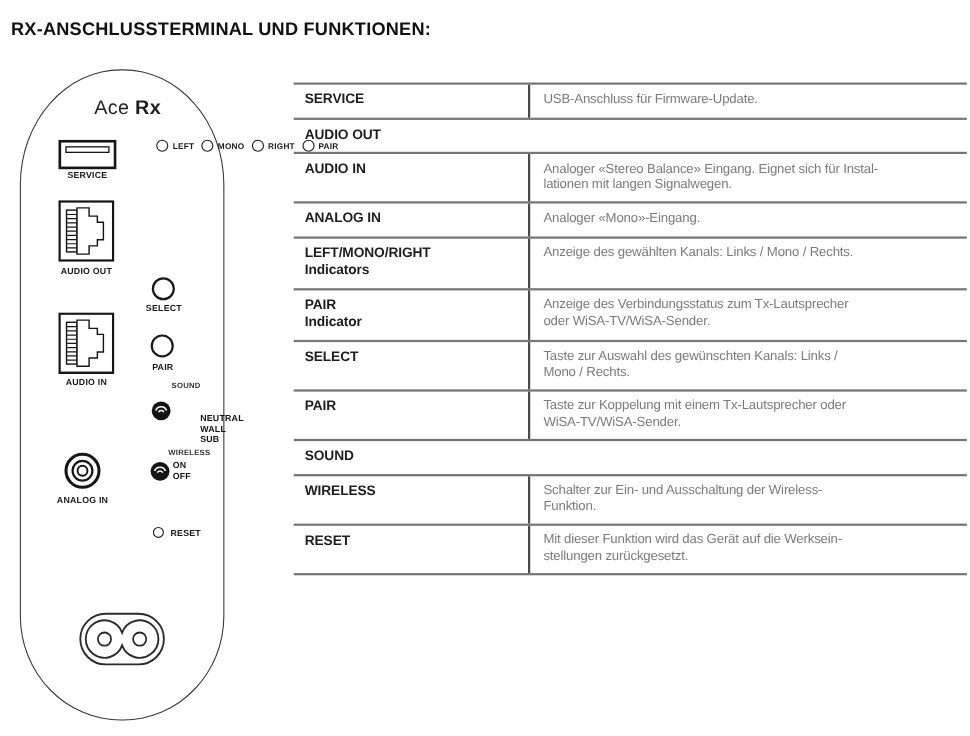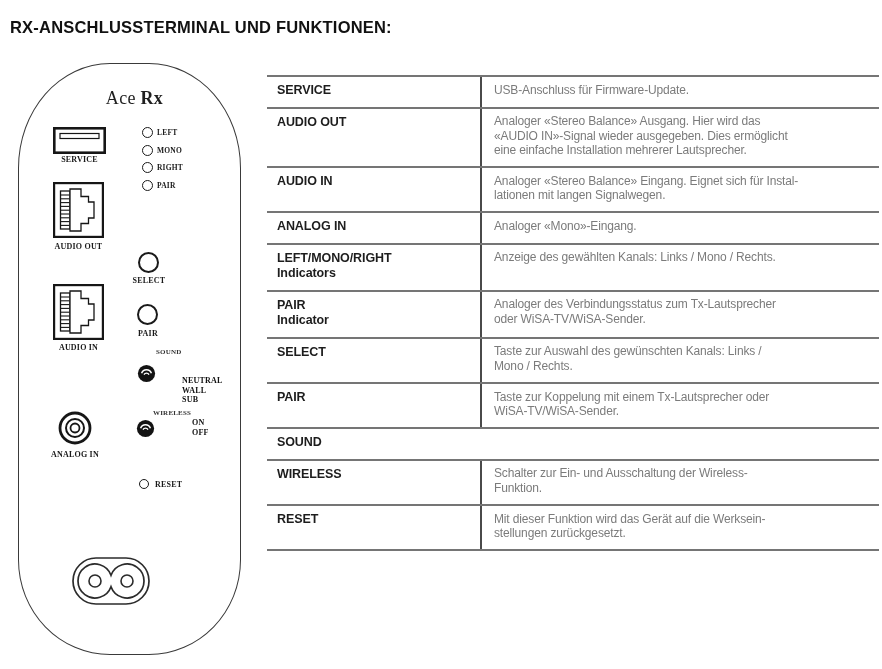--- a/index.html
+++ b/index.html
@@ -14,36 +14,35 @@
     width:882px;height:669px;position:relative;overflow:hidden;
     background:#ffffff;font-family:"Liberation Sans",sans-serif;
   }
   .page-title{
     position:absolute;left:10px;top:18px;
     font-size:16.5px;font-weight:700;color:#111;letter-spacing:.2px;
   }
 
   
   .capsule{
-    position:absolute;left:18px;top:63px;width:223px;height:592px;
+    position:absolute;left:18px;top:63px;width:186px;height:592px;
     box-sizing:border-box;border:1.6px solid var(--diagram-line);
     border-radius:92px 92px 92px 92px / 105px 105px 95px 95px;
     background:#fff;
-    font-family:Liberation Serif, serif;
   }
   .abs{position:absolute;}
   .model{
     position:absolute;top:24px;left:0;right:0;text-align:center;
     font-size:18px;color:#1f1f1f;letter-spacing:.3px;padding-left:10px;
   }
   .model .bold{font-weight:700;}
   .portlabel{
     font-size:8px;font-weight:700;color:#1a1a1a;text-align:center;letter-spacing:.2px;
   }
-  .ledcol{position:absolute;left:123px;top:63px;display:flex;flex-direction:column;gap:6.5px;}
+  .ledcol{position:absolute;left:123px;top:63px;display:flex;flex-direction:row;gap:6.5px;}
   .ledrow{display:flex;align-items:center;gap:4px;}
   .led{width:11px;height:11px;box-sizing:border-box;border:1.8px solid #1a1a1a;border-radius:50%;background:#fff;flex:0 0 auto;}
   .ledlabel{font-size:7.5px;font-weight:700;color:#1a1a1a;letter-spacing:.2px;}
   .cbtn{width:21px;height:21px;box-sizing:border-box;border:2.6px solid #1a1a1a;border-radius:50%;background:#fff;}
   .rstc{width:10px;height:10px;box-sizing:border-box;border:1.6px solid #1a1a1a;border-radius:50%;background:#fff;}
   .swlabel{font-size:7px;font-weight:700;color:#333;letter-spacing:.2px;}
   .swopts{font-size:8px;font-weight:700;line-height:9.5px;color:#111;letter-spacing:.2px;}
 
   
   .func-table{
@@ -171,21 +170,21 @@
   <div class="abs portlabel" style="left:16px;top:386px;width:80px;">ANALOG IN</div>
 
   <div class="abs swlabel" style="left:134px;top:345px;">WIRELESS</div>
   <div class="abs" style="left:117px;top:355px;width:19px;height:19px;">
     <svg width="19" height="19" viewBox="0 0 19 19">
       <circle cx="9.5" cy="9.5" r="8.6" fill="#131313"></circle>
       <path d="M4.6,9.2 A5.2,5.2 0 0 1 14.4,9.2" fill="none" stroke="#fff" stroke-width="1.5"></path>
       <path d="M7,10.6 A2.9,2.9 0 0 1 12,10.6" fill="none" stroke="#fff" stroke-width="1.4"></path>
     </svg>
   </div>
-  <div class="abs swopts" style="left:138px;top:354px;margin-left:35px;">
+  <div class="abs swopts" style="left:138px;top:354px;">
     <div>ON</div>
     <div>OFF</div>
   </div>
 
   <div class="abs rstc" style="left:120px;top:415px;"></div>
   <div class="abs portlabel" style="left:136px;top:416px;text-align:left;">RESET</div>
 
   <div class="abs" style="left:52px;top:492px;width:80px;height:50px;">
     <svg width="80" height="50" viewBox="0 0 80 50">
       <rect x="2" y="2" width="76" height="46" rx="23" ry="23" fill="#fff" stroke="#2b2b2b" stroke-width="1.7"></rect>
@@ -196,42 +195,39 @@
   </div>
 </div>
 
 <div class="func-table">
     <div class="t-row">
       <div class="t-term">SERVICE</div>
       <div class="t-desc">USB-Anschluss für Firmware-Update.</div>
     </div>
     <div class="t-row">
       <div class="t-term">AUDIO OUT</div>
-      <div class="t-desc">Analoger «Stereo Balance» Ausgang. Hier wird das
-«AUDIO IN»-Signal wieder ausgegeben. Dies ermöglicht
-eine einfache Installation mehrerer Lautsprecher.</div>
     </div>
     <div class="t-row">
       <div class="t-term">AUDIO IN</div>
       <div class="t-desc">Analoger «Stereo Balance» Eingang. Eignet sich für Instal-
 lationen mit langen Signalwegen.</div>
     </div>
     <div class="t-row">
       <div class="t-term">ANALOG IN</div>
       <div class="t-desc">Analoger «Mono»-Eingang.</div>
     </div>
     <div class="t-row">
       <div class="t-term">LEFT/MONO/RIGHT
 Indicators</div>
       <div class="t-desc">Anzeige des gewählten Kanals: Links / Mono / Rechts.</div>
     </div>
     <div class="t-row">
       <div class="t-term">PAIR
 Indicator</div>
-      <div class="t-desc">Analoger des Verbindungsstatus zum Tx-Lautsprecher
+      <div class="t-desc">Anzeige des Verbindungsstatus zum Tx-Lautsprecher
 oder WiSA-TV/WiSA-Sender.</div>
     </div>
     <div class="t-row">
       <div class="t-term">SELECT</div>
       <div class="t-desc">Taste zur Auswahl des gewünschten Kanals: Links /
 Mono / Rechts.</div>
     </div>
     <div class="t-row">
       <div class="t-term">PAIR</div>
       <div class="t-desc">Taste zur Koppelung mit einem Tx-Lautsprecher oder

